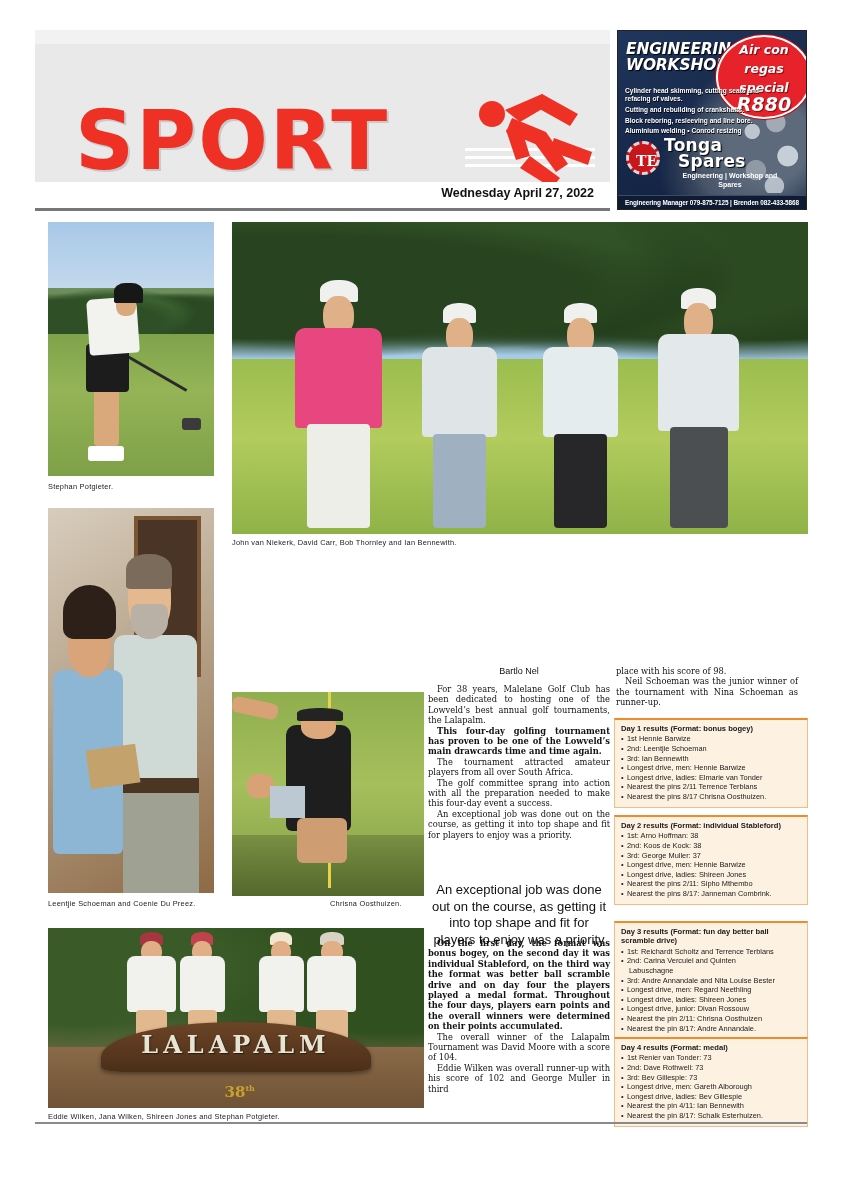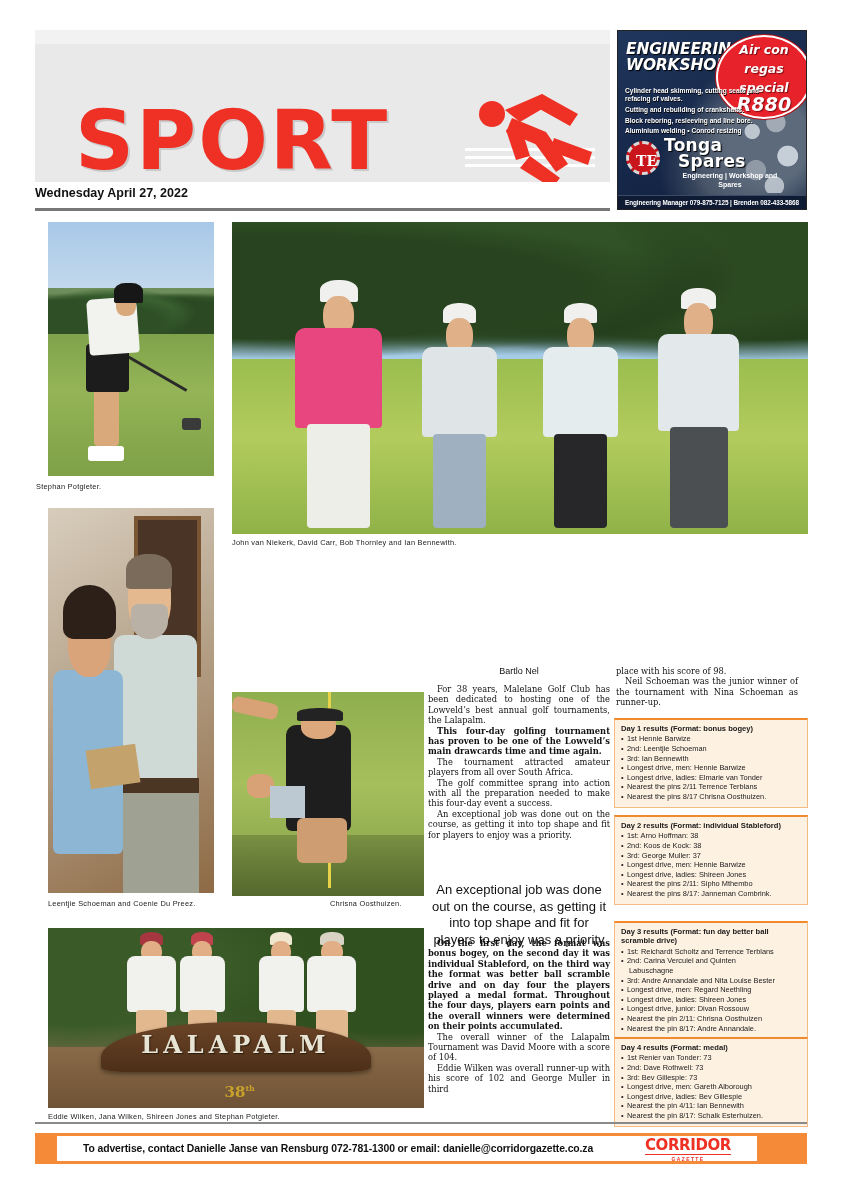--- a/index.html
+++ b/index.html
@@ -42,21 +42,21 @@
   }
   .mast-lines {
     position:absolute; left:430px; top:118px; width:130px; height:30px;
   }
   .mast-lines i {
     display:block; height:3px; background:#ffffff; margin-bottom:5px;
   }
   .mast-date {
     position:absolute; left:35px; top:182px; width:575px; height:28px;
     background:#ffffff;
-    padding-right:16px;
+    text-align:right; padding-right:16px;
     font-size:12.5px; font-weight:bold; color:#111;
     line-height:22px;
   }
   .mast-rule {
     position:absolute; left:35px; top:208px; width:575px; height:3px; background:#777;
   }
 
   
   .topad {
     position:absolute; left:617px; top:30px; width:190px; height:180px;
@@ -459,21 +459,21 @@
     <div class="grass"></div>
     <div class="club"></div>
     <div class="clubhead"></div>
     <div class="legs"></div>
     <div class="shorts"></div>
     <div class="shirt"></div>
     <div class="head"></div>
     <div class="cap"></div>
     <div class="shoes"></div>
   </div>
-  <div class="caption" style="left:36px; top:482px;">Stephan Potgieter.</div>
+  <div class="caption" style="left:48px; top:482px;">Stephan Potgieter.</div>
 
   <div class="photo" id="ph-four">
     <div class="sky"></div>
     <div class="canopy"></div>
     <div class="grass"></div>
     <div class="g" id="g1">
       <div class="cap"></div>
       <div class="head"></div>
       <div class="body"></div>
       <div class="legs"></div>
@@ -637,23 +637,14 @@
       <li>2nd: Dave Rothwell: 73</li>
       <li>3rd: Bev Gillespie: 73</li>
       <li>Longest drive, men: Gareth Alborough</li>
       <li>Longest drive, ladies: Bev Gillespie</li>
       <li>Nearest the pin 4/11: Ian Bennewith</li>
       <li>Nearest the pin 8/17: Schalk Esterhuizen.</li>
     </ul>
   </div>
 
   <div class="foot-rule"></div>
-  <div class="footer">
-    <div class="inner">
-      <span class="txt">To advertise, contact Danielle Janse van Rensburg 072-781-1300 or email: danielle@corridorgazette.co.za</span>
-      <div class="brand">
-        <div class="b1">CORRIDOR</div>
-        <div class="b2">GAZETTE</div>
-      </div>
-    </div>
-  </div>
 
 </div>
 
 </body></html>

